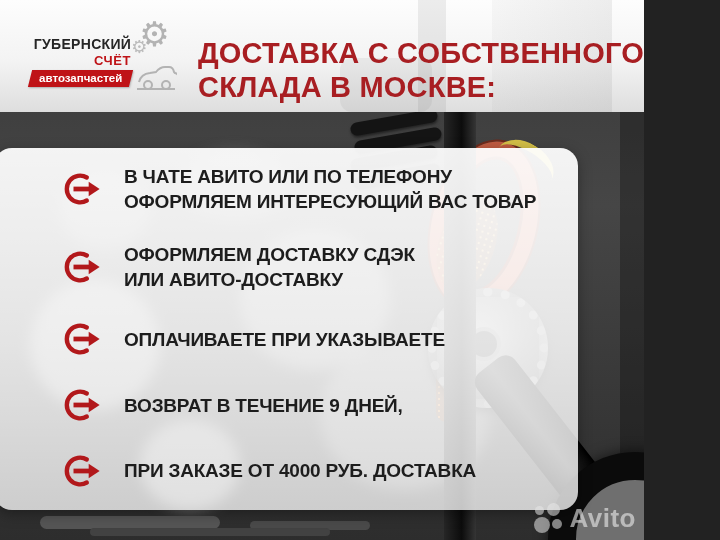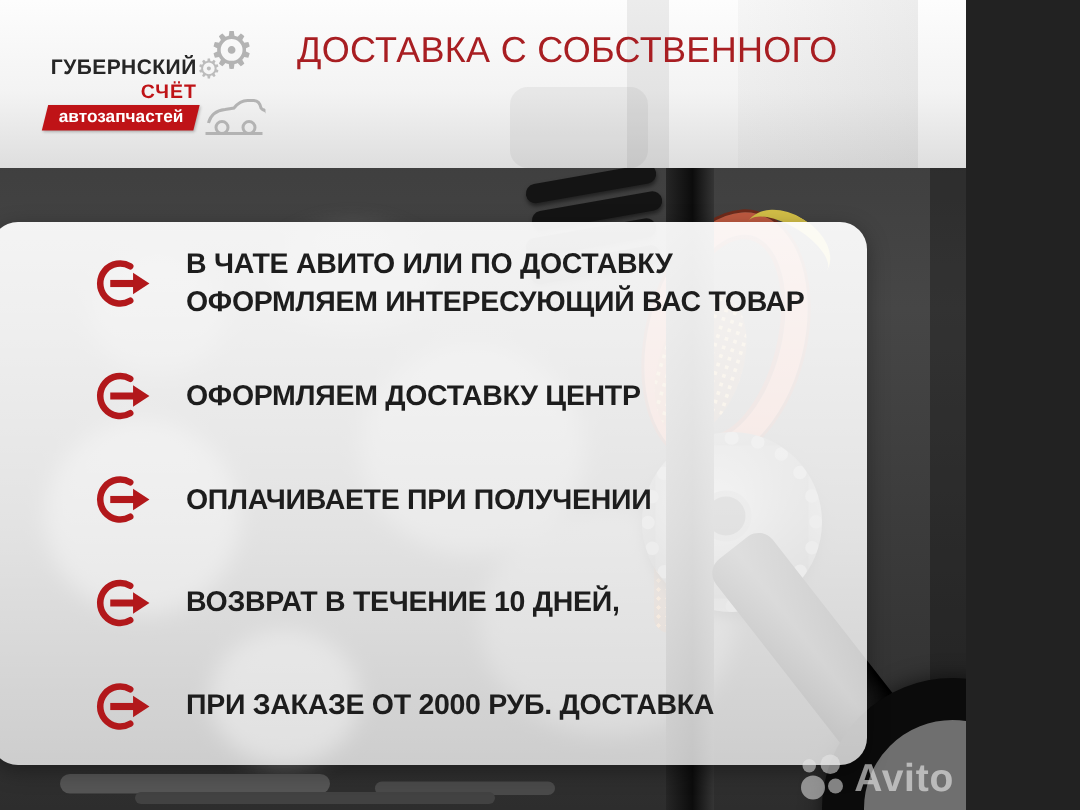--- a/index.html
+++ b/index.html
@@ -51,21 +51,21 @@
   .brand-text{display:flex;flex-direction:column;align-items:flex-end;margin-top:14px;}
   .brand-line1{font-size:14px;font-weight:bold;color:#262626;letter-spacing:.3px;}
   .brand-line2{font-size:13px;font-weight:bold;color:var(--logo-red);margin-top:1px;letter-spacing:.6px;}
   .brand-band{margin-top:2px;background:var(--logo-red);color:#fff;font-size:11.5px;font-weight:bold;padding:2px 9px 3px;transform:skewX(-14deg);box-shadow:1px 1px 2px rgba(0,0,0,.25);}
   .brand-band span{display:inline-block;transform:skewX(14deg);}
   .brand-art{position:relative;width:42px;height:72px;margin-left:4px;}
   .gear-glyph{position:absolute;left:4px;top:-8px;font-size:34px;color:#b3b3b3;}
   .gear-glyph2{position:absolute;left:-4px;top:14px;font-size:18px;color:#bcbcbc;}
   .car-svg{position:absolute;left:0;top:40px;}
 
-  .page-title{position:absolute;left:198px;top:20px;font-size:24px;line-height:1.18;font-weight:normal;color:var(--title-red);letter-spacing:.2px;}
+  .page-title{position:absolute;left:198px;top:36px;font-size:29px;line-height:1.18;font-weight:bold;color:var(--title-red);letter-spacing:.2px;}
 
   
   .card{position:absolute;left:-6px;top:148px;width:584px;height:362px;border-radius:18px;
         background:linear-gradient(180deg,rgba(255,255,255,.94) 0%,rgba(255,255,255,.86) 55%,rgba(255,255,255,.76) 100%);
         box-shadow:0 4px 14px rgba(0,0,0,.35);
         display:flex;flex-direction:column;justify-content:space-between;
         padding:16px 18px 20px 70px;box-sizing:border-box;}
   .item{display:flex;align-items:center;gap:22px;}
   .item-icon{flex:0 0 38px;width:38px;height:38px;}
   .item-text{font-size:19px;font-weight:bold;color:var(--text-dark);line-height:1.32;letter-spacing:-.2px;}
@@ -132,78 +132,80 @@
           <path d="M4 20 q2 -8 11 -9 l6 -1 q4 -5 9 -5 h4 q4 0 5 5 l1 1 q4 1 4 6 v3" fill="none" stroke="#b3b3b3" stroke-width="2"></path>
           <path d="M2 27 h38" stroke="#b3b3b3" stroke-width="2"></path>
           <circle cx="13" cy="23" r="4" fill="none" stroke="#b3b3b3" stroke-width="2"></circle>
           <circle cx="31" cy="23" r="4" fill="none" stroke="#b3b3b3" stroke-width="2"></circle>
         </svg>
       </div>
     </div>
 
     <div class="page-title">
       <div>ДОСТАВКА С СОБСТВЕННОГО</div>
+      <div>СКЛАДА В МОСКВЕ:</div>
     </div>
   </div>
 
   <div class="card">
 
     <div class="item">
       <svg class="item-icon" viewBox="0 0 40 40">
         <path d="M24 7.9 A14 14 0 1 0 24 32.1" fill="none" stroke="var(--icon-red)" stroke-width="4.6" stroke-linecap="round"></path>
         <path d="M10 20 H27" stroke="var(--icon-red)" stroke-width="5"></path>
         <path d="M26 12.4 L37.5 20 L26 27.6 Z" fill="var(--icon-red)"></path>
       </svg>
       <div class="item-text">
-        <div>В ЧАТЕ АВИТО ИЛИ ПО ДОСТАВКУ</div>
+        <div>В ЧАТЕ АВИТО ИЛИ ПО ТЕЛЕФОНУ</div>
         <div>ОФОРМЛЯЕМ ИНТЕРЕСУЮЩИЙ ВАС ТОВАР</div>
       </div>
     </div>
 
     <div class="item">
       <svg class="item-icon" viewBox="0 0 40 40">
         <path d="M24 7.9 A14 14 0 1 0 24 32.1" fill="none" stroke="var(--icon-red)" stroke-width="4.6" stroke-linecap="round"></path>
         <path d="M10 20 H27" stroke="var(--icon-red)" stroke-width="5"></path>
         <path d="M26 12.4 L37.5 20 L26 27.6 Z" fill="var(--icon-red)"></path>
       </svg>
       <div class="item-text">
-        <div>ОФОРМЛЯЕМ ДОСТАВКУ ЦЕНТР</div>
-      </div>
-    </div>
-
-    <div class="item">
-      <svg class="item-icon" viewBox="0 0 40 40">
-        <path d="M24 7.9 A14 14 0 1 0 24 32.1" fill="none" stroke="var(--icon-red)" stroke-width="4.6" stroke-linecap="round"></path>
-        <path d="M10 20 H27" stroke="var(--icon-red)" stroke-width="5"></path>
-        <path d="M26 12.4 L37.5 20 L26 27.6 Z" fill="var(--icon-red)"></path>
-      </svg>
-      <div class="item-text">
-        <div>ОПЛАЧИВАЕТЕ ПРИ ПОЛУЧЕНИИ</div>
-      </div>
-    </div>
-
-    <div class="item">
-      <svg class="item-icon" viewBox="0 0 40 40">
-        <path d="M24 7.9 A14 14 0 1 0 24 32.1" fill="none" stroke="var(--icon-red)" stroke-width="4.6" stroke-linecap="round"></path>
-        <path d="M10 20 H27" stroke="var(--icon-red)" stroke-width="5"></path>
-        <path d="M26 12.4 L37.5 20 L26 27.6 Z" fill="var(--icon-red)"></path>
-      </svg>
-      <div class="item-text">
-        <div>ВОЗВРАТ В ТЕЧЕНИЕ 10 ДНЕЙ,</div>
-      </div>
-    </div>
-
-    <div class="item">
-      <svg class="item-icon" viewBox="0 0 40 40">
-        <path d="M24 7.9 A14 14 0 1 0 24 32.1" fill="none" stroke="var(--icon-red)" stroke-width="4.6" stroke-linecap="round"></path>
-        <path d="M10 20 H27" stroke="var(--icon-red)" stroke-width="5"></path>
-        <path d="M26 12.4 L37.5 20 L26 27.6 Z" fill="var(--icon-red)"></path>
-      </svg>
-      <div class="item-text">
-        <div>ПРИ ЗАКАЗЕ ОТ 2000 РУБ. ДОСТАВКА</div>
+        <div>ОФОРМЛЯЕМ ДОСТАВКУ СДЭК</div>
+        <div>ИЛИ АВИТО-ДОСТАВКУ</div>
+      </div>
+    </div>
+
+    <div class="item">
+      <svg class="item-icon" viewBox="0 0 40 40">
+        <path d="M24 7.9 A14 14 0 1 0 24 32.1" fill="none" stroke="var(--icon-red)" stroke-width="4.6" stroke-linecap="round"></path>
+        <path d="M10 20 H27" stroke="var(--icon-red)" stroke-width="5"></path>
+        <path d="M26 12.4 L37.5 20 L26 27.6 Z" fill="var(--icon-red)"></path>
+      </svg>
+      <div class="item-text">
+        <div>ОПЛАЧИВАЕТЕ ПРИ УКАЗЫВАЕТЕ</div>
+      </div>
+    </div>
+
+    <div class="item">
+      <svg class="item-icon" viewBox="0 0 40 40">
+        <path d="M24 7.9 A14 14 0 1 0 24 32.1" fill="none" stroke="var(--icon-red)" stroke-width="4.6" stroke-linecap="round"></path>
+        <path d="M10 20 H27" stroke="var(--icon-red)" stroke-width="5"></path>
+        <path d="M26 12.4 L37.5 20 L26 27.6 Z" fill="var(--icon-red)"></path>
+      </svg>
+      <div class="item-text">
+        <div>ВОЗВРАТ В ТЕЧЕНИЕ 9 ДНЕЙ,</div>
+      </div>
+    </div>
+
+    <div class="item">
+      <svg class="item-icon" viewBox="0 0 40 40">
+        <path d="M24 7.9 A14 14 0 1 0 24 32.1" fill="none" stroke="var(--icon-red)" stroke-width="4.6" stroke-linecap="round"></path>
+        <path d="M10 20 H27" stroke="var(--icon-red)" stroke-width="5"></path>
+        <path d="M26 12.4 L37.5 20 L26 27.6 Z" fill="var(--icon-red)"></path>
+      </svg>
+      <div class="item-text">
+        <div>ПРИ ЗАКАЗЕ ОТ 4000 РУБ. ДОСТАВКА</div>
       </div>
     </div>
 
   </div>
 
   <div class="watermark">
     <div class="wm-dots">
       <div class="wm-dot d1"></div>
       <div class="wm-dot d2"></div>
       <div class="wm-dot d3"></div>

